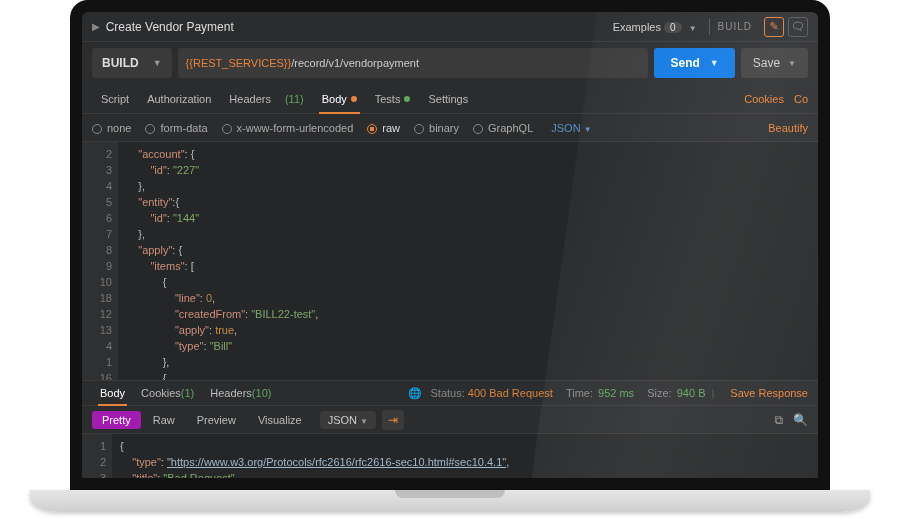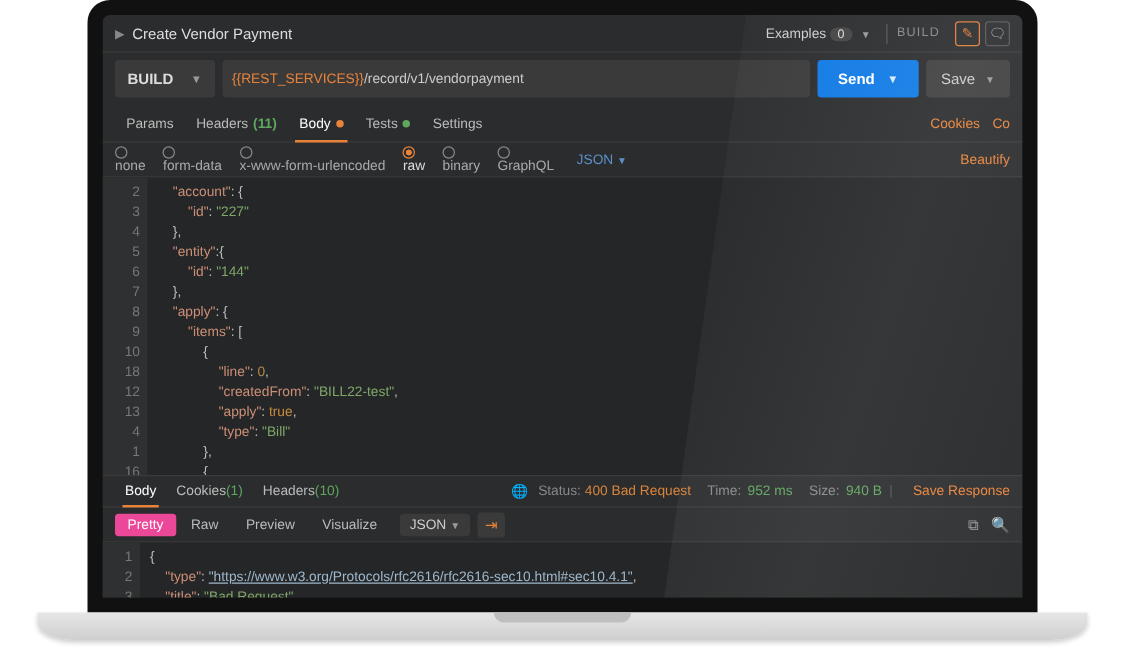--- a/index.html
+++ b/index.html
@@ -32,33 +32,33 @@
   .url .var { color:#e8833a; }
   .url .path { color:#ccc; }
   .send { background:#0f7ae5; color:#fff; border-radius:3px; padding:0 16px; display:flex; align-items:center; font-weight:bold; font-size:12px; }
   .send .car { margin-left:10px; font-size:9px; opacity:0.85; }
   .save { background:#3f3f3f; color:#ccc; padding:0 12px; border-radius:3px; display:flex; align-items:center; font-size:12px; }
   .save .car { margin-left:8px; font-size:8px; color:#999; }
 
   
   .tabs { display:flex; align-items:center; padding:0 10px; border-bottom:1px solid #3a3a3a; height:30px; font-size:11px; }
   .tab { padding:0 9px; height:100%; display:flex; align-items:center; color:#bbb; position:relative; }
-  .tab .count { margin-left:4px;font-weight:bold; }
+  .tab .count { margin-left:14px; }
   .cnt-green { color:#5fa65f; }
   .cnt-orange { color:#e28a3a; }
   .tab.active { color:#fff; }
   .tab.active::after { content:""; position:absolute; left:6px; right:6px; bottom:-1px; height:2px; background:#e8833a; }
   .dot { width:6px; height:6px; border-radius:50%; background:#e8833a; margin-left:4px; }
   .dotg { background:#5fa65f; }
   .tabs .flex { flex:1; }
   .tabs .rlink { color:#e8833a; margin-left:10px; }
 
   
   .bodyopts { display:flex; align-items:center; padding:0 10px; height:28px; border-bottom:1px solid #3a3a3a; font-size:11px; }
-  .radio { display:flex; align-items:flex-start; margin-right:14px; color:#aaa;flex-direction:column; }
+  .radio { display:flex; align-items:flex-end; margin-right:14px; color:#aaa; }
   .rdot { width:10px; height:10px; border:1px solid #888; border-radius:50%; margin-right:5px; }
   .radio.sel .rdot { border-color:#e8833a; background:radial-gradient(circle,#e8833a 0 40%,transparent 45%); }
   .radio.sel { color:#ddd; }
   .jsonsel { color:#5a90c8; margin-left:4px; }
   .bodyopts .flex { flex:1; }
   .beaut { color:#e8833a; }
 
   
   .editor { display:flex; font-family:Consolas,monospace; font-size:11px; line-height:16px; background:#252627; height:238px; overflow:hidden; }
   .gutter { background:#2f3031; color:#777; text-align:right; padding:4px 6px 4px 0; width:36px; }
@@ -77,21 +77,21 @@
   .resphdr .flex { flex:1; }
   .status-line { color:#888; }
   .status-line .stat { color:#d9843a; }
   .status-line .val { color:#5fa65f; margin-left:2px; }
   .status-line .sep { margin:0 5px; color:#555; }
   .savresp { color:#e8833a; margin-left:10px; }
   .globe { margin-right:8px; color:#999; }
 
   .viewopts { display:flex; align-items:center; padding:4px 10px; height:28px; font-size:11px; border-bottom:1px solid #3a3a3a; }
   .vtab { padding:3px 10px; color:#bbb; border-radius:3px; margin-right:2px; }
-  .vtab.active { background:#ec4899; color:#fff; }
+  .vtab.active { background:#a21caf; color:#fff; }
   .json2 { background:#3a3a3a; padding:3px 8px; border-radius:3px; margin-left:6px; color:#ccc; }
   .wrapbtn { background:#3a3a3a; width:22px; height:20px; border-radius:3px; margin-left:6px; display:flex; align-items:center; justify-content:center; color:#e8833a; font-size:12px; }
   .viewopts .flex { flex:1; }
   .ricon { color:#999; margin-left:10px; font-size:12px; }
 
   .respeditor { display:flex; font-family:Consolas,monospace; font-size:11px; line-height:16px; background:#252627; height:70px; }
   .respeditor .gutter { width:30px; }
   .link { color:#9fb8cc; text-decoration:underline; }
 </style>
 </head>
@@ -124,21 +124,22 @@
             <span>Send</span>
             <span class="car">▼</span>
           </div>
         <div class="save">
             <span>Save</span>
             <span class="car">▼</span>
           </div>
       </div>
 
       <div class="tabs">
-        <div class="tab">Params</div>
+        <div class="tab">Script</div>
+        <div class="tab">Authorization</div>
         <div class="tab">
             <span>Headers</span>
             <span class="count cnt-green">(11)</span>
           </div>
         <div class="tab active">
             <span>Body</span>
             <span class="dot"></span>
           </div>
         <div class="tab">
             <span>Tests</span>

